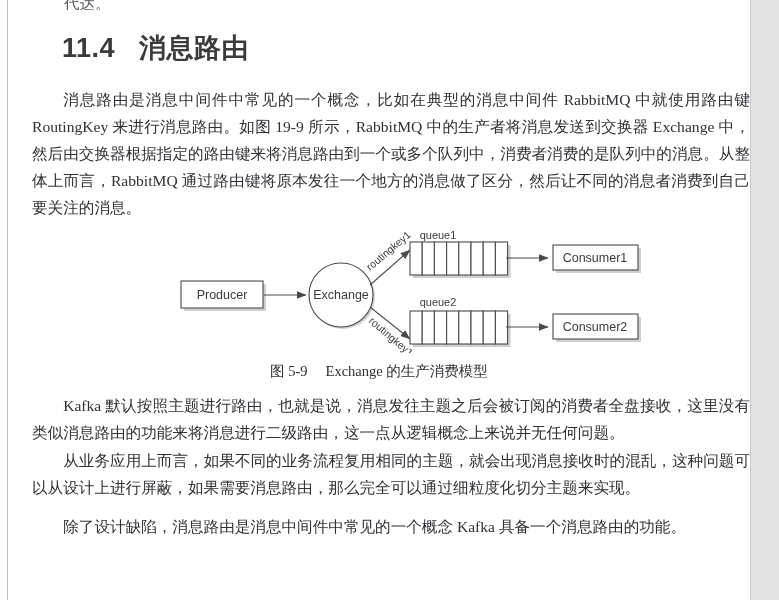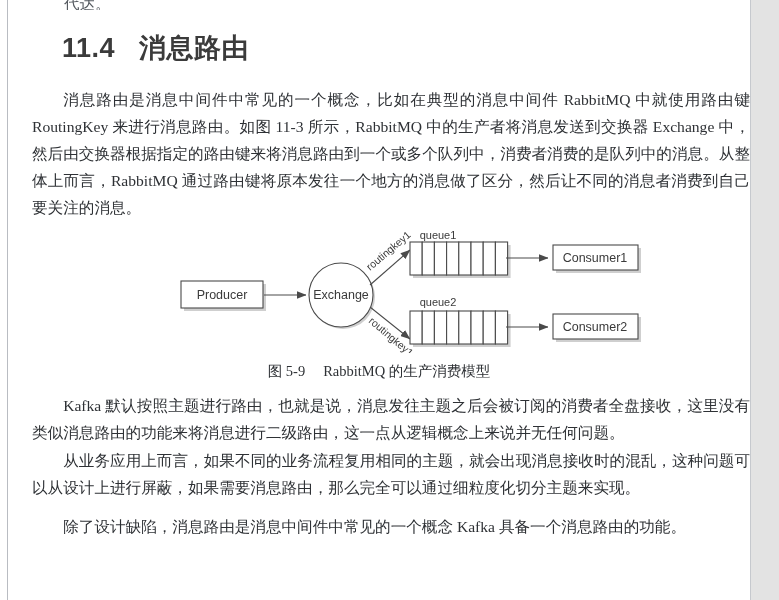--- a/index.html
+++ b/index.html
@@ -143,21 +143,21 @@
   <div id="content">
 
     <div class="cutline">
       <span>代达。</span>
     </div>
 
     <div class="heading">
       <span class="num">11.4</span><span class="gap"></span><span>消息路由</span>
     </div>
 
-    <div class="para" id="para-1">消息路由是消息中间件中常见的一个概念，比如在典型的消息中间件 RabbitMQ 中就使用路由键 RoutingKey 来进行消息路由。如图 11-3 所示，RabbitMQ 中的生产者将消息发送到交换器 Exchange 中，然后由交换器根据指定的路由键来将消息路由到一个或多个队列中，消费者消费的是队列中的消息。从整体上而言，RabbitMQ 通过路由键将原本发往一个地方的消息做了区分，然后让不同的消息者消费到自己要关注的消息。</div>
+    <div class="para" id="para-1">消息路由是消息中间件中常见的一个概念，比如在典型的消息中间件 RabbitMQ 中就使用路由键 RoutingKey 来进行消息路由。如图 19-9 所示，RabbitMQ 中的生产者将消息发送到交换器 Exchange 中，然后由交换器根据指定的路由键来将消息路由到一个或多个队列中，消费者消费的是队列中的消息。从整体上而言，RabbitMQ 通过路由键将原本发往一个地方的消息做了区分，然后让不同的消息者消费到自己要关注的消息。</div>
 
     <div id="figure">
       <svg width="500" height="125" viewBox="0 0 500 125" xmlns="http://www.w3.org/2000/svg">
         <defs>
           <marker id="arw" markerWidth="9" markerHeight="7" refX="8.6" refY="3.5" orient="auto">
             <polygon points="0 0, 9 3.5, 0 7" fill="#4a4a4a"></polygon>
           </marker>
         </defs>
 
         <g>
@@ -216,21 +216,21 @@
         <line x1="348" y1="99" x2="390" y2="99" stroke="#4a4a4a" stroke-width="1.1" marker-end="url(#arw)"></line>
         <g>
           <rect x="398" y="89" width="85" height="25" fill="#cfcfcf"></rect>
           <rect x="395" y="86" width="85" height="25" fill="#ffffff" stroke="#4a4a4a" stroke-width="1.1"></rect>
           <text id="t-consumer2" x="437" y="103" text-anchor="middle" font-family="'Liberation Sans','DejaVu Sans',sans-serif" font-size="12.5" fill="#3a3a3a">Consumer2</text>
         </g>
       </svg>
     </div>
 
     <div class="fig-caption">
-      <span>图 5-9</span><span class="cgap"></span><span>RabbitMQ 的生产消费模型</span>
+      <span>图 5-9</span><span class="cgap"></span><span>Exchange 的生产消费模型</span>
     </div>
 
     <div class="para" id="para-3">从业务应用上而言，如果不同的业务流程复用相同的主题，就会出现消息接收时的混乱，这种问题可以从设计上进行屏蔽，如果需要消息路由，那么完全可以通过细粒度化切分主题来实现。</div>
     <div class="para" id="para-2">Kafka 默认按照主题进行路由，也就是说，消息发往主题之后会被订阅的消费者全盘接收，这里没有类似消息路由的功能来将消息进行二级路由，这一点从逻辑概念上来说并无任何问题。</div>
     <div class="para last" id="para-4">除了设计缺陷，消息路由是消息中间件中常见的一个概念 Kafka 具备一个消息路由的功能。</div>
 
   </div>
 
 
 </div>

